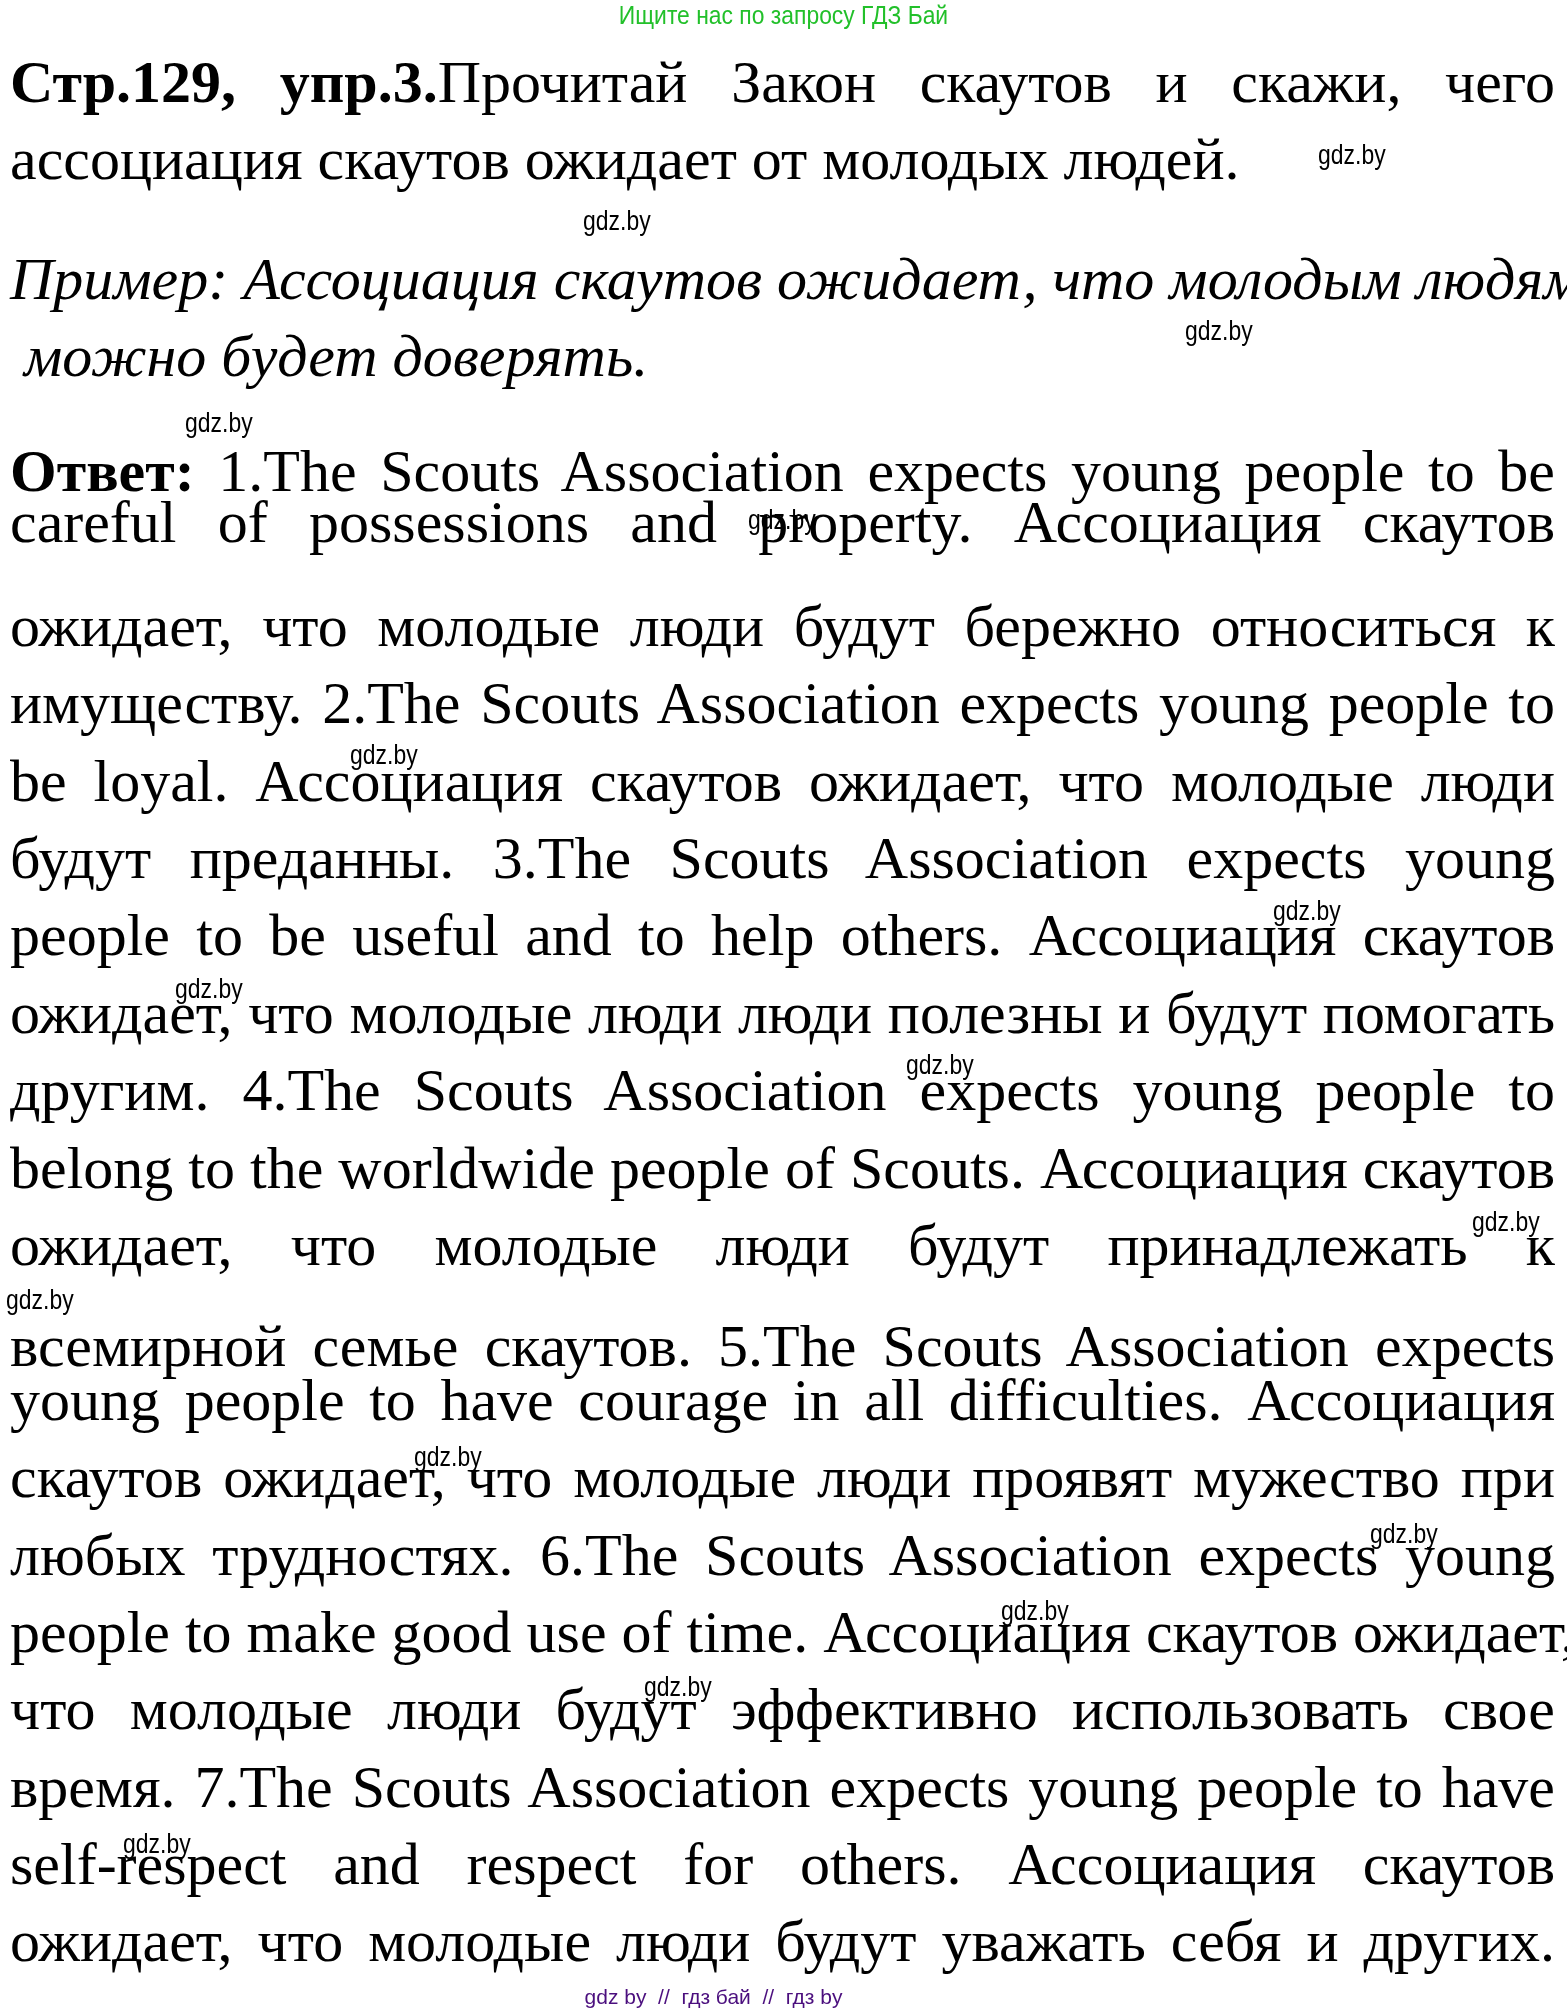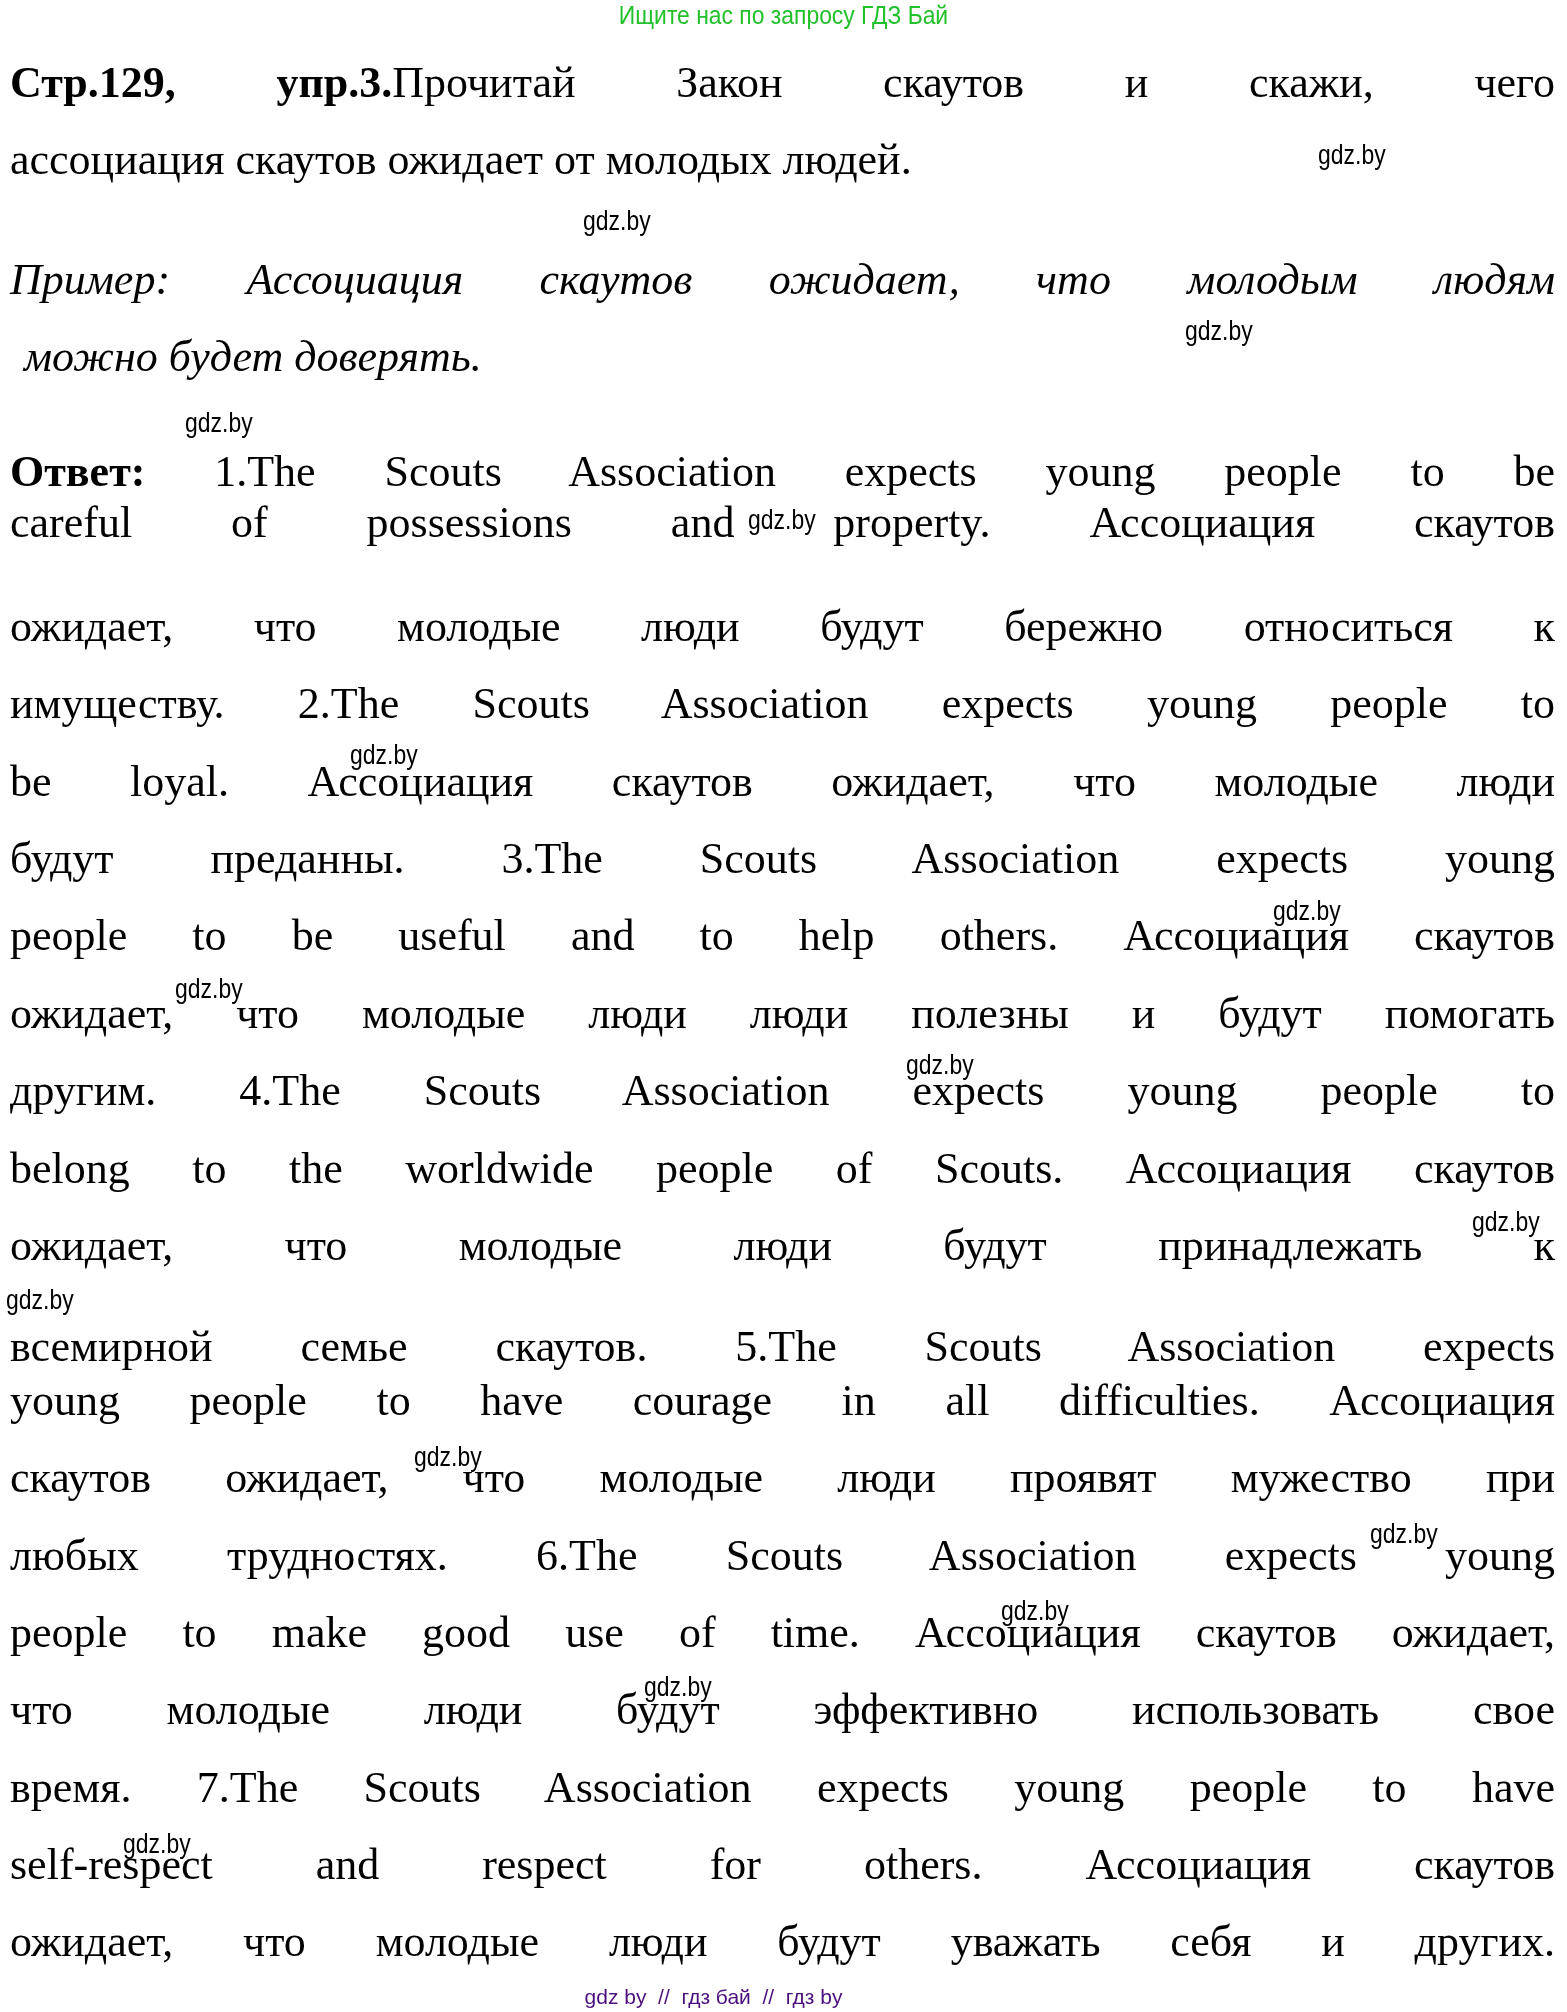--- a/index.html
+++ b/index.html
@@ -5,21 +5,21 @@
   html, body { margin: 0; padding: 0; background: #ffffff; }
   body { width: 1567px; height: 2012px; position: relative; overflow: hidden; }
   .top-banner {
     position: absolute; left: 0; top: 0; width: 1567px; height: 30px;
     text-align: center; color: #22c02a;
     font-family: "Liberation Sans", sans-serif; font-size: 26px; line-height: 30px;
     transform: scaleX(0.88); transform-origin: center top;
   }
   .line {
     position: absolute; left: 10px; width: 1545px; height: 77px;
-    font-family: "Liberation Serif", serif; font-size: 44px; line-height: 77px;
+    font-family: "Liberation Serif", serif; font-size: 60px; line-height: 77px;
     color: #000; white-space: nowrap; text-align: justify; text-align-last: justify;
   }
   .line.nojust { text-align: left; text-align-last: left; }
   .line.italic { font-style: italic; }
   .b { font-weight: bold; }
   .wm {
     position: absolute; font-family: "Liberation Sans", sans-serif; font-size: 27px;
     line-height: 30px; color: #000; white-space: nowrap;
     transform: scaleX(0.85); transform-origin: left top;
   }

